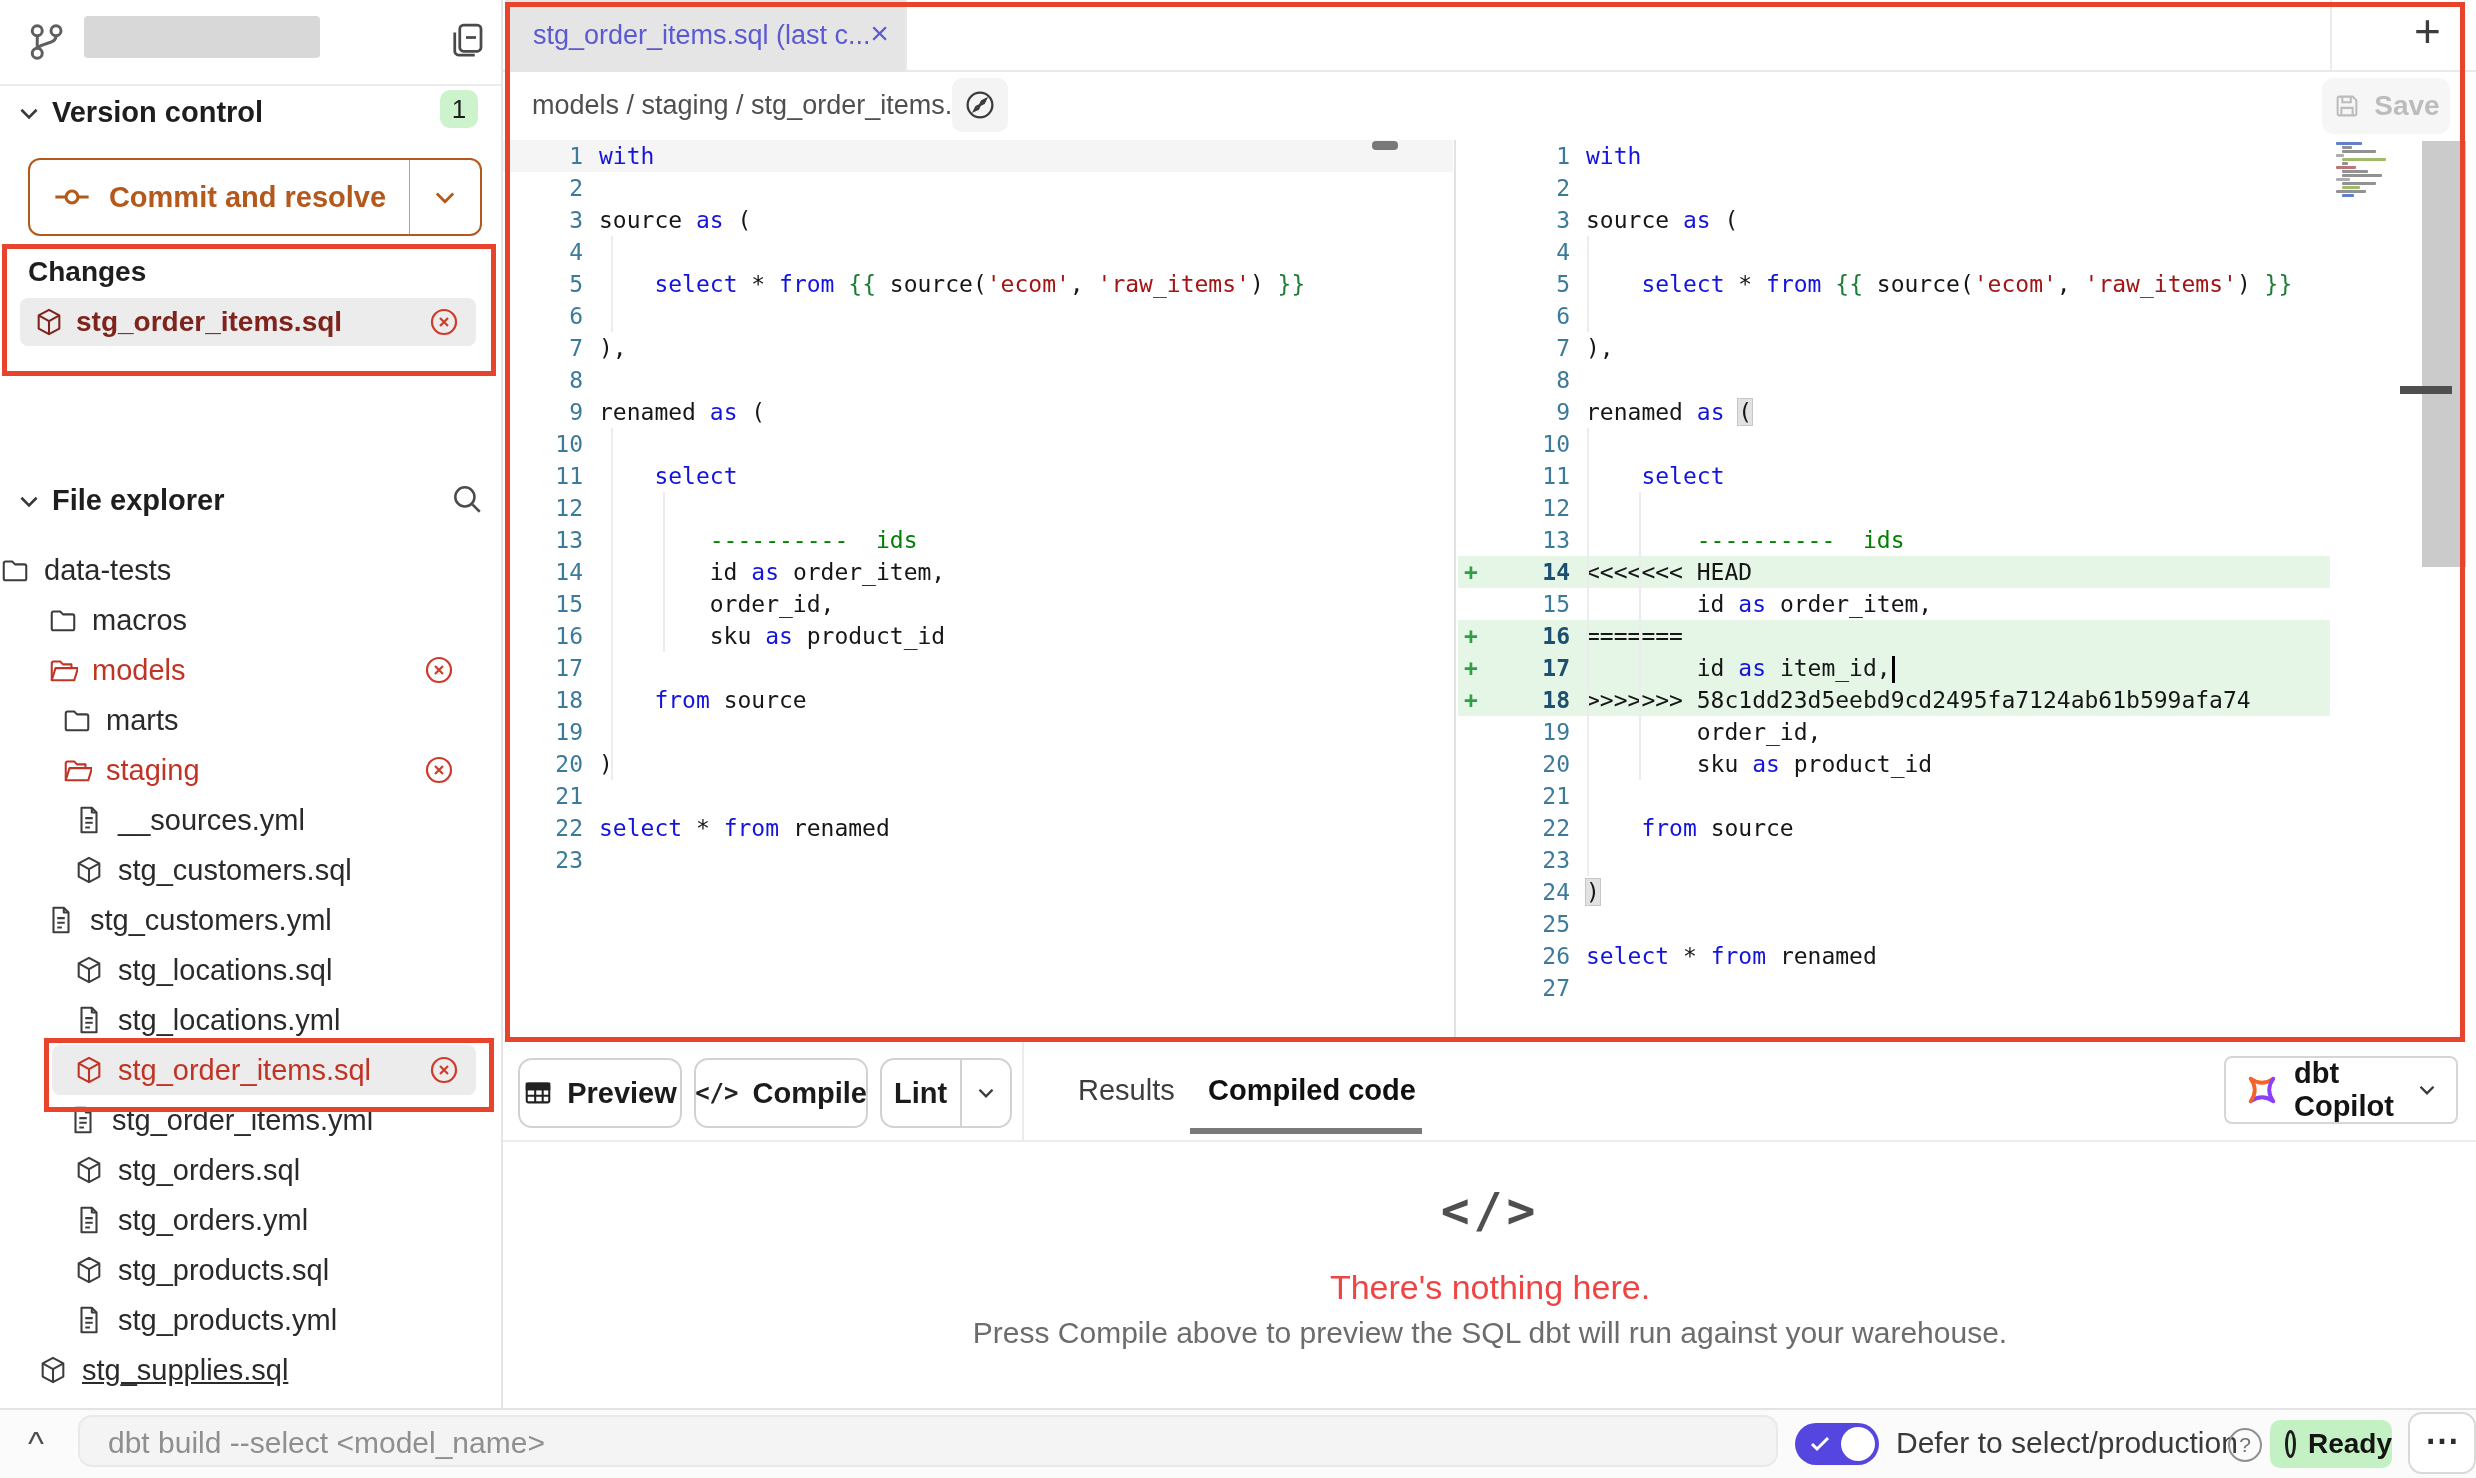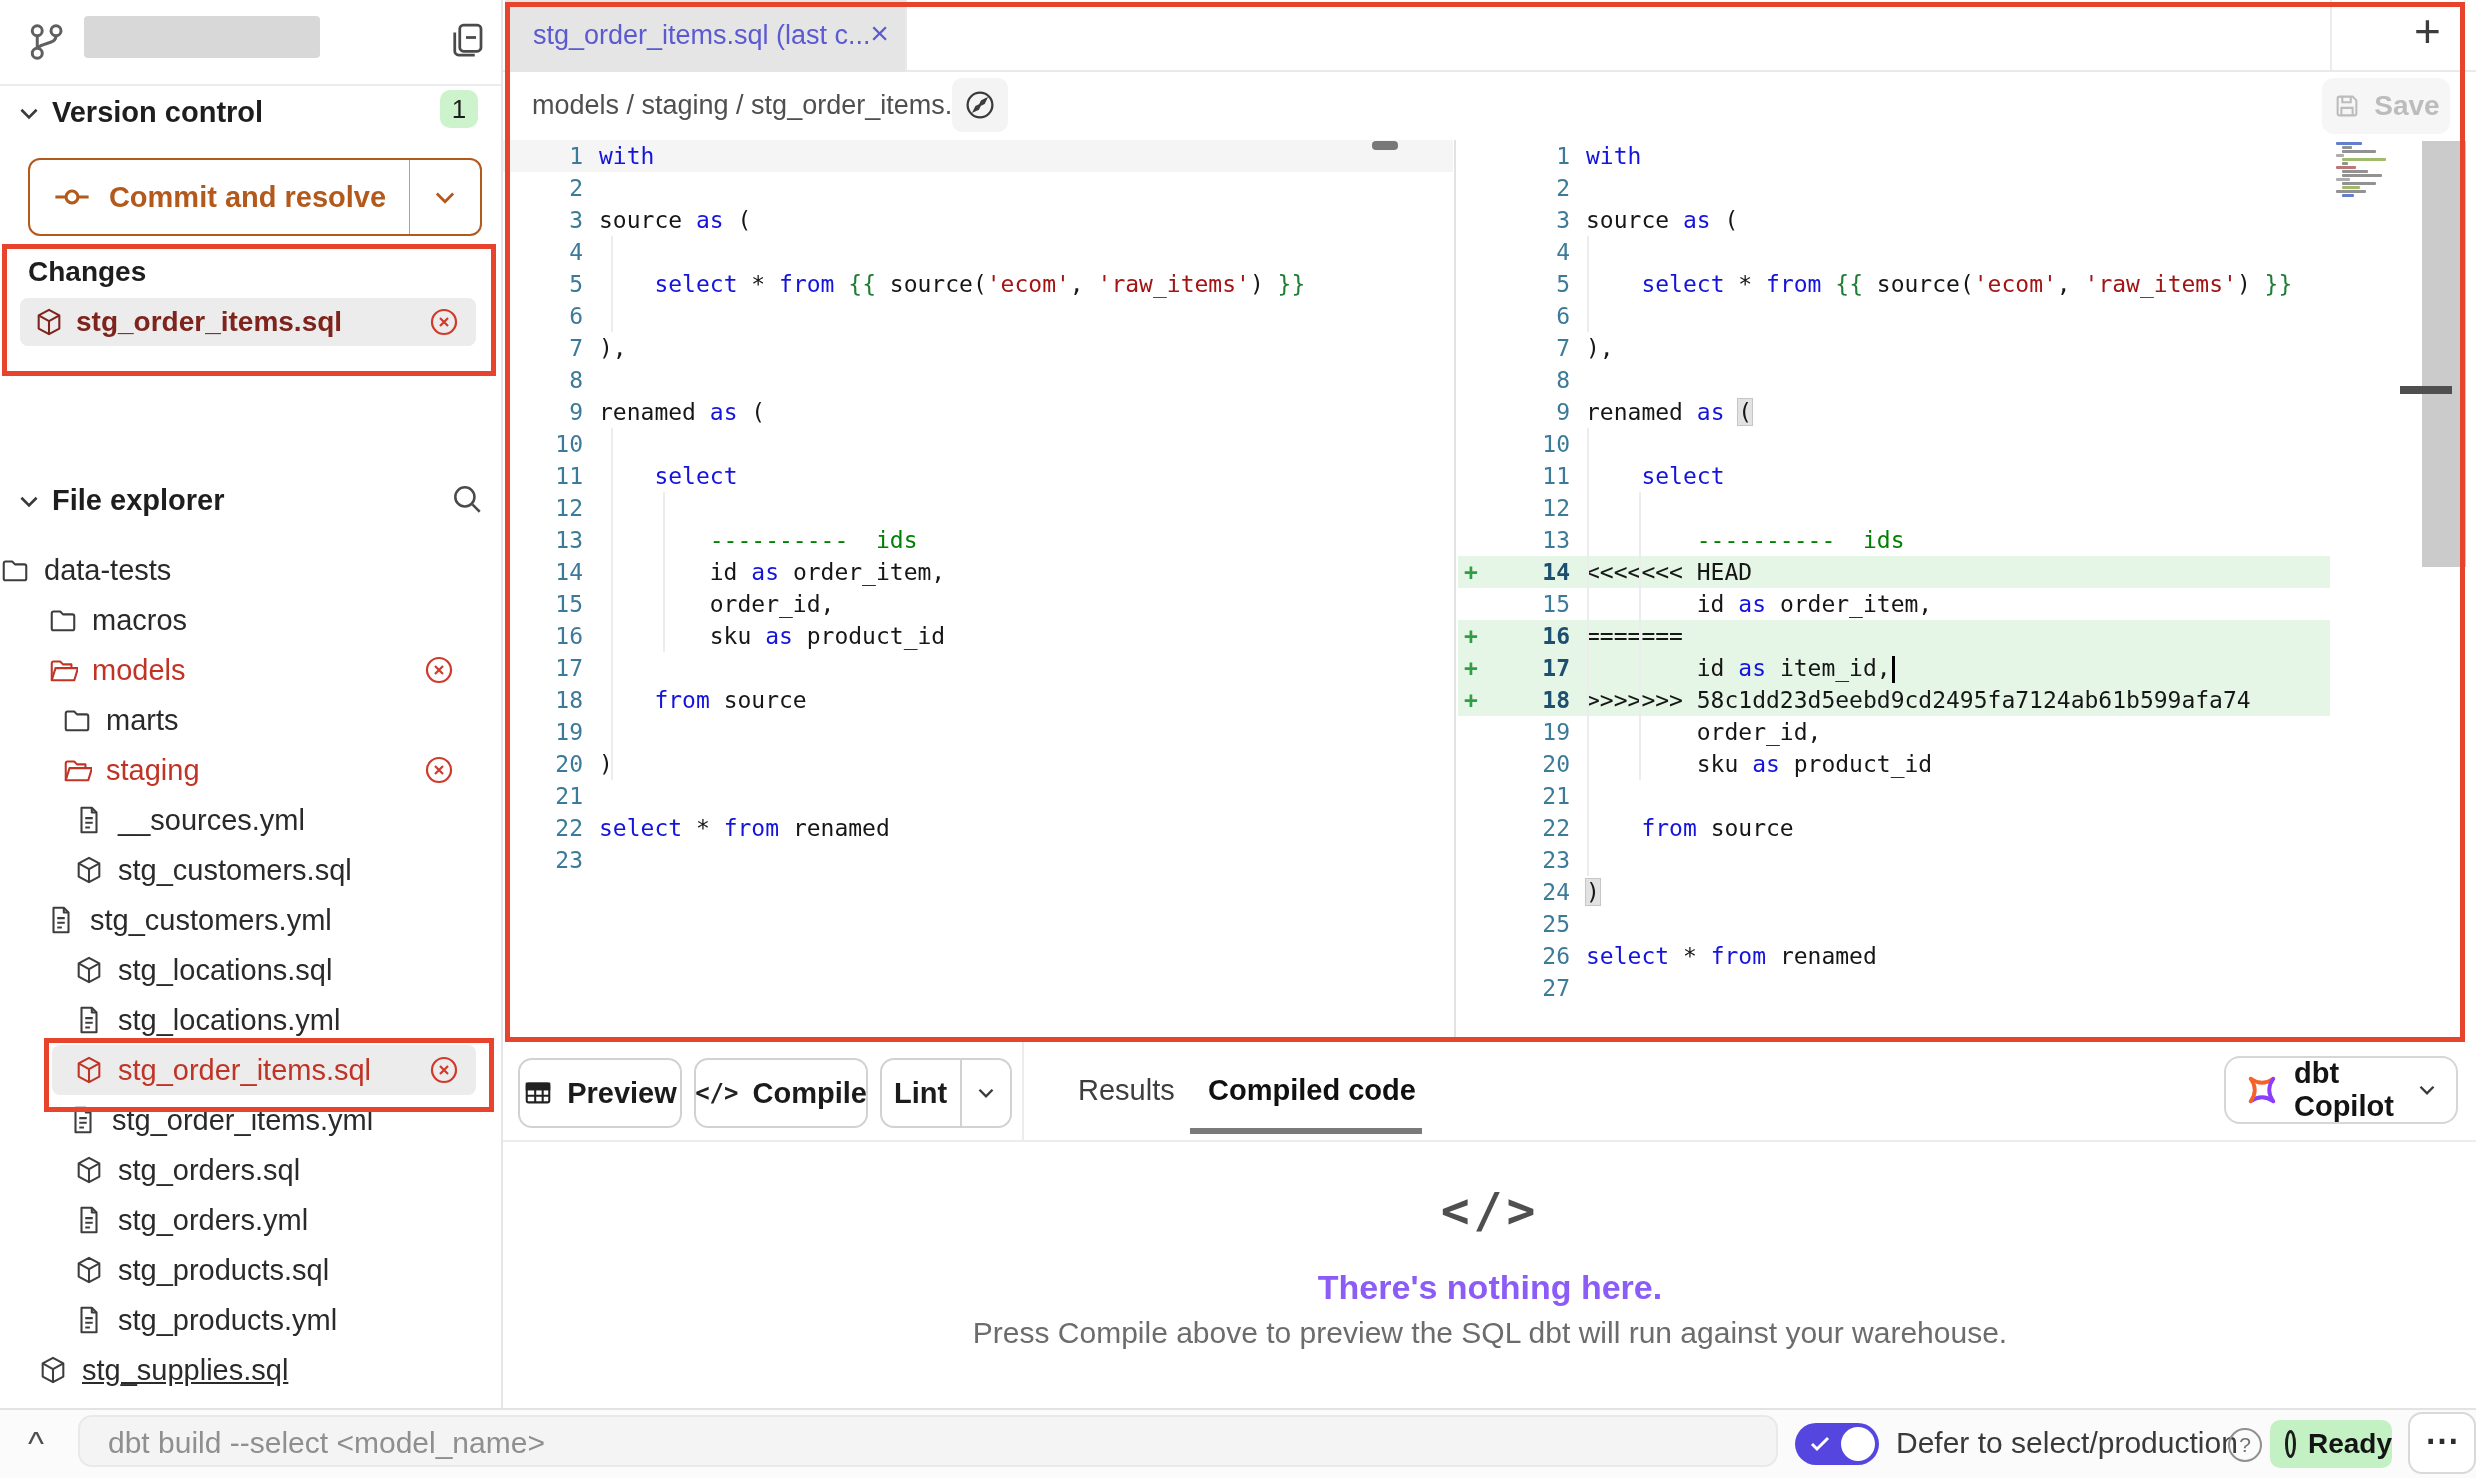--- a/index.html
+++ b/index.html
@@ -99,26 +99,26 @@
   #lint-btn{left:880px;top:1058px;width:128px;height:66px;padding:0;gap:0}
   #lint-btn .main{flex:1;text-align:center}
   #lint-btn .caret{width:48px;height:100%;border-left:2px solid #d2d2d2;background:transparent;
                    display:flex;align-items:center;justify-content:center}
   .compile-glyph{font-family:"DejaVu Sans Mono",monospace;font-size:24px;font-weight:bold;color:#222}
   #panel-vsep{left:1022px;top:1042px;height:98px;border-left:2px solid #ececec}
   #results-tab{left:1078px;top:1074px;font-size:29px;color:#3e3e3e;cursor:pointer}
   #compiled-tab{left:1208px;top:1074px;font-size:29px;font-weight:600;color:#101010;cursor:pointer}
   #tab-underline{left:1190px;top:1128px;width:232px;height:6px;background:#7a7a7a}
   #panel-hr{left:503px;top:1140px;width:1973px;border-top:2px solid #ededed}
-  #copilot-btn{left:2224px;top:1056px;width:230px;height:64px;border:2px solid #d6d6d6;border-radius:16px;
+  #copilot-btn{left:2224px;top:1056px;width:230px;height:64px;border:2px solid #d6d6d6;border-radius:8px;
                background:#fff;display:flex;align-items:center;cursor:pointer}
   #copilot-btn .lbl{font-size:29px;font-weight:600;color:#141414;margin-left:14px}
   #empty-icon{left:1290px;top:1182px;width:400px;text-align:center;font-family:"DejaVu Sans Mono",monospace;
               font-size:48px;font-weight:600;color:#4f4f4f;letter-spacing:4px}
-  #empty-title{left:1090px;top:1268px;width:800px;text-align:center;font-size:34px;font-weight:bold;color:#8b5cf6}
+  #empty-title{left:1090px;top:1268px;width:800px;text-align:center;font-size:34px;font-weight:normal;color:#ef4444}
   #empty-subtitle{left:790px;top:1316px;width:1400px;text-align:center;font-size:30px;color:#6c6c6c}
 </style>
 </head>
 <body>
 
 <div class="abs" id="sidebar">
   <div class="abs" id="sb-header">
     <span class="abs" style="left:26px;top:22px">
       <svg width="40" height="40" viewBox="0 0 32 32" fill="none" stroke="#5f5f5f" stroke-width="2.4">
         <circle cx="9" cy="7" r="4"></circle>

